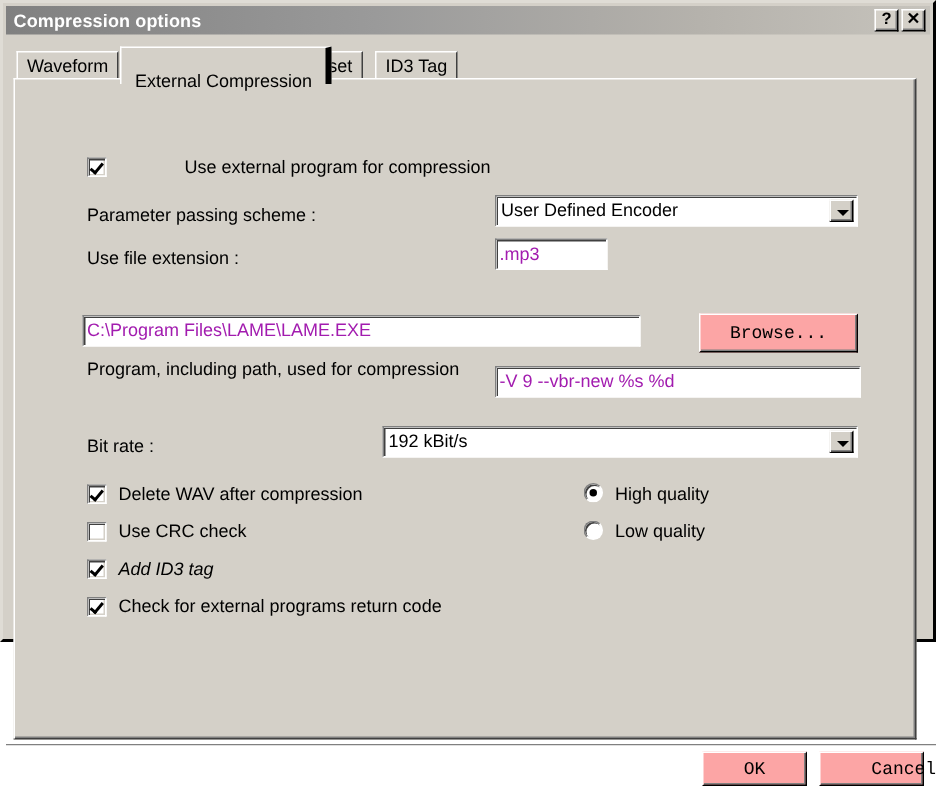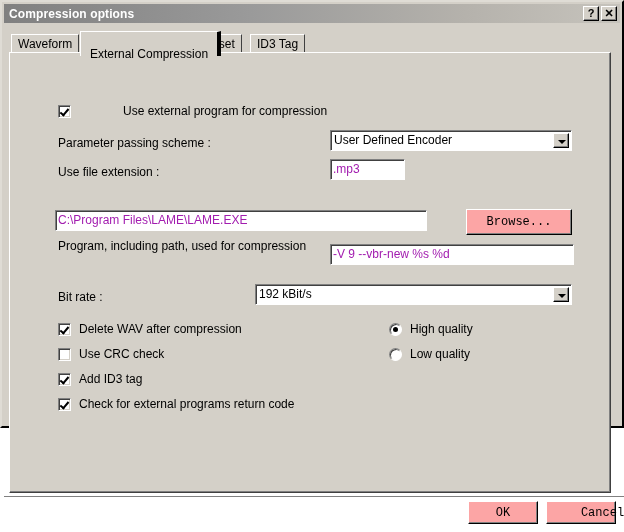--- a/index.html
+++ b/index.html
@@ -169,21 +169,21 @@
     border-right: 2px solid #000000;
     border-bottom: 2px solid #000000;
     transform: rotate(40deg);
   }
   .cb-row .lbl { margin-left: 8px; }
 
   
   .rd-row {
     position: absolute;
     display: flex;
-    align-items: center;
+    align-items: flex-start;
     cursor: default;
   }
   .rbox {
     width: 13px;
     height: 13px;
     border-radius: 50%;
     background: #ffffff;
     box-sizing: border-box;
     border: 1px solid #808080;
     border-right-color: #ffffff;
@@ -349,21 +349,21 @@
     </div>
 
     <div class="cb-row" style="left:48px; top:269px;">
       <span class="cbox checked"></span>
       <span class="lbl">Delete WAV after compression</span>
     </div>
     <div class="cb-row" style="left:48px; top:294px;">
       <span class="cbox"></span>
       <span class="lbl">Use CRC check</span>
     </div>
-    <div class="cb-row" style="left:48px; top:319px;">
+    <div class="cb-row" style="left:48px; top:319px;font-style:italic;">
       <span class="cbox checked"></span>
       <span class="lbl">Add ID3 tag</span>
     </div>
     <div class="cb-row" style="left:48px; top:344px;align-items:flex-end;">
       <span class="cbox checked"></span>
       <span class="lbl">Check for external programs return code</span>
     </div>
 
     <div class="rd-row" style="left:379px; top:269px;">
       <span class="rbox selected"></span>

